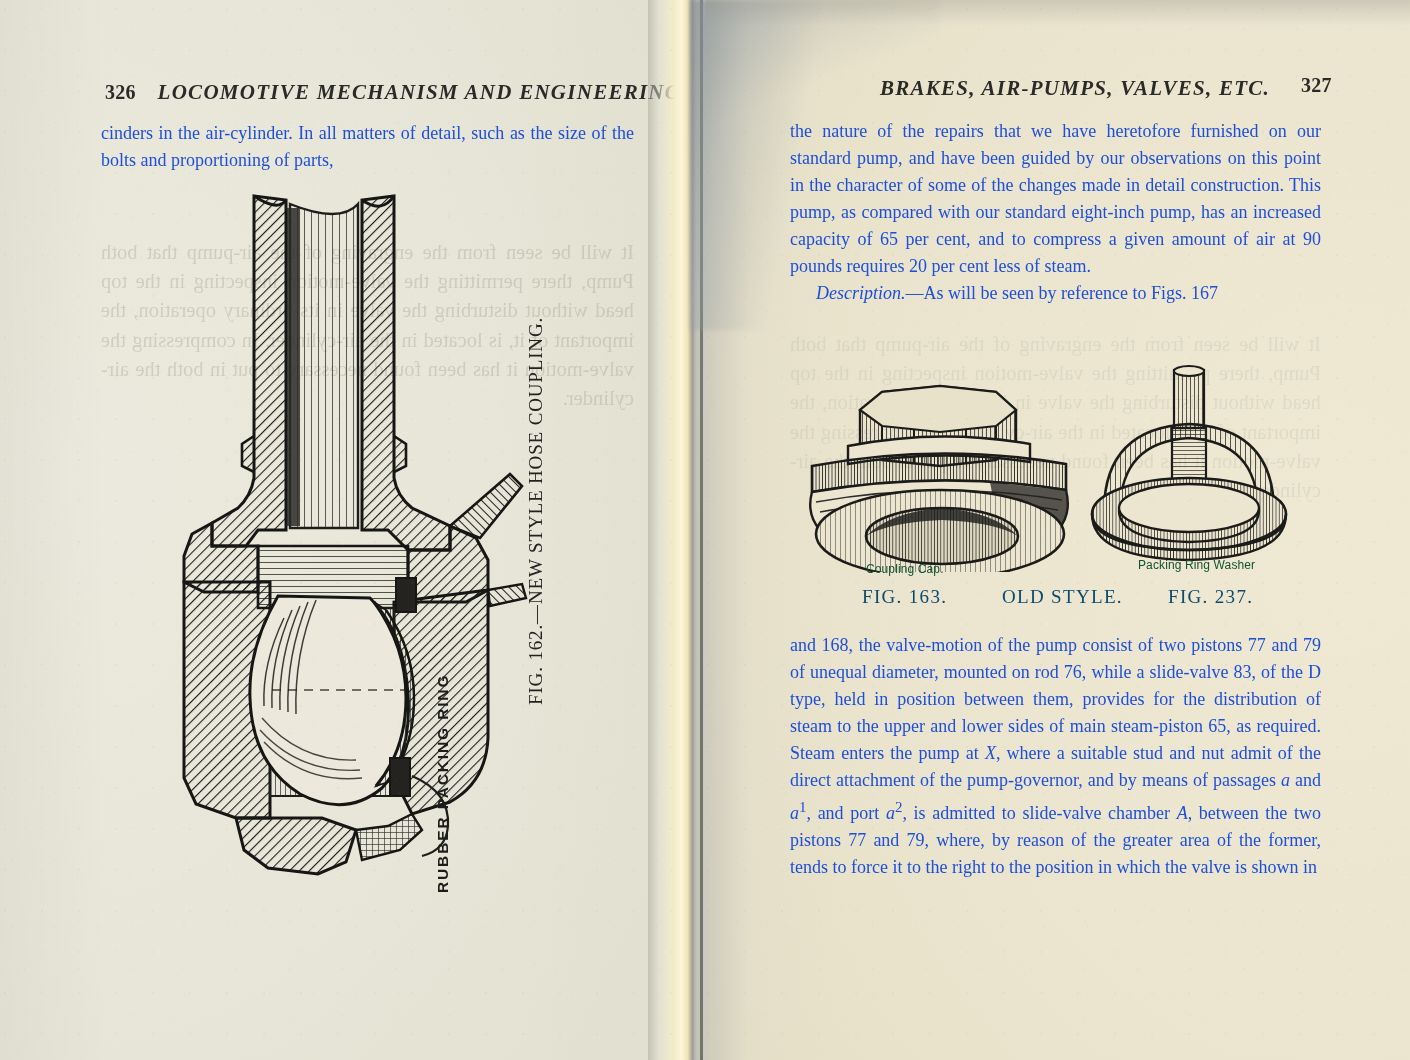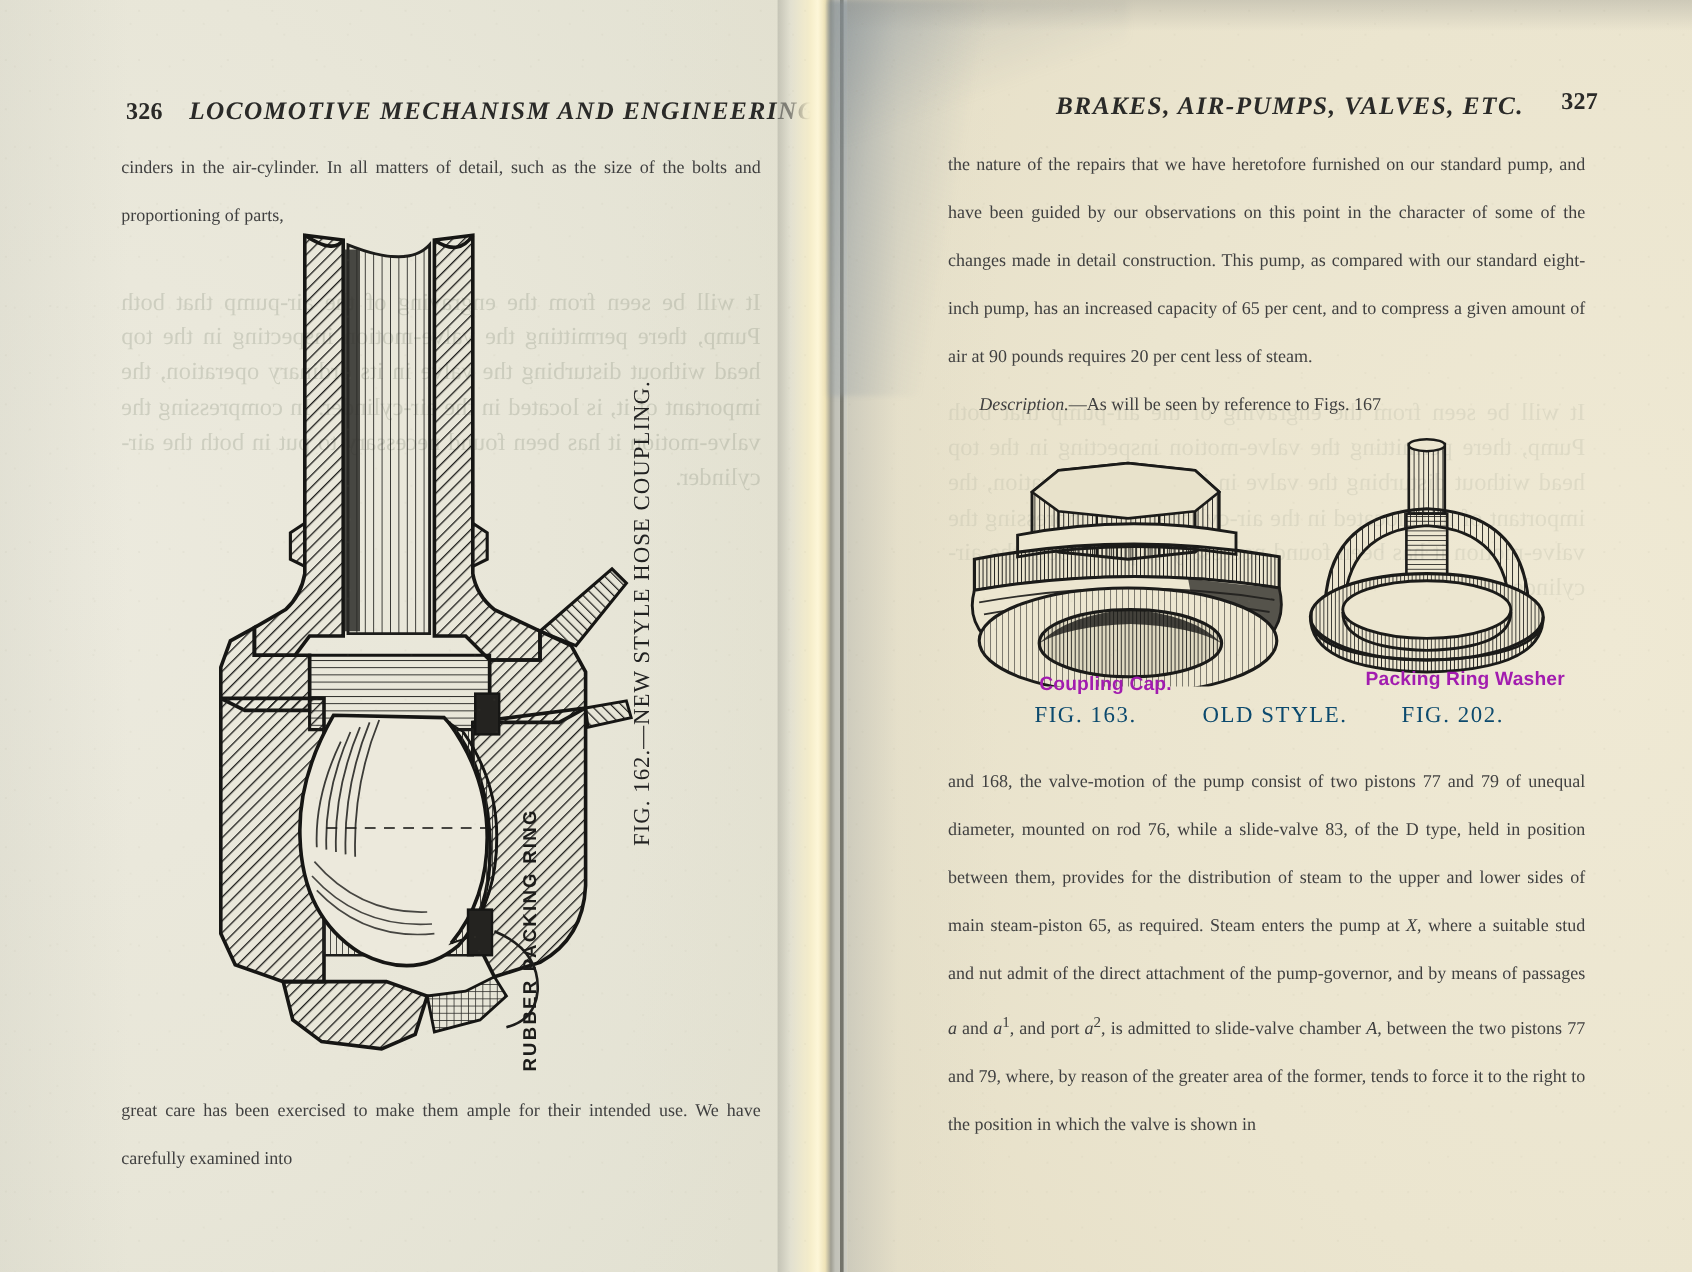--- a/index.html
+++ b/index.html
@@ -54,21 +54,21 @@
       radial-gradient(circle at 13% 22%, rgba(150,145,120,.20) 0 1px, transparent 1px),
       radial-gradient(circle at 47% 61%, rgba(150,145,120,.18) 0 1px, transparent 1px),
       radial-gradient(circle at 78% 34%, rgba(150,145,120,.16) 0 1px, transparent 1px),
       radial-gradient(circle at 29% 83%, rgba(150,145,120,.16) 0 1px, transparent 1px);
     background-size:37px 41px,53px 47px,61px 59px,43px 67px;}
 
   
   .runhead{position:absolute;font-family:"Liberation Serif",serif;font-style:italic;
     font-weight:700;letter-spacing:.06em;color:#2a2a28;white-space:nowrap;}
   .folio{font-style:normal;font-weight:700;letter-spacing:.01em;}
-  .body{position:absolute;color:#404040;font-size:15px;line-height:40px;
+  .body{position:absolute;color:#1d4ed8;font-size:18px;line-height:27px;
     text-align:justify;text-justify:inter-word;}
   .body p{margin:0;}
   .indent{text-indent:26px;}
   em{font-style:italic;}
 
   
   #lhead{left:105px;top:80px;font-size:21px;}
   #lhead .folio{margin-right:22px;font-size:20px;}
   #ltop{left:101px;top:120px;width:533px;}
   #lbot{left:101px;top:906px;width:533px;}
@@ -87,21 +87,21 @@
   #cap162{left:525px;top:705px;}
   .label-v{position:absolute;white-space:nowrap;
     font-family:"Liberation Sans",sans-serif;font-weight:700;font-size:15.5px;
     letter-spacing:.12em;color:#1c1c1a;
     transform:rotate(-90deg);transform-origin:left top;}
   #lblrubber{left:434px;top:893px;}
 
   
   .fig-row{position:absolute;left:790px;top:362px;width:531px;height:210px;}
   .cap-bold{position:absolute;font-family:"Liberation Sans",sans-serif;
-    font-weight:700;font-size:16px;color:#a21caf;letter-spacing:.01em;white-space:nowrap;}
+    font-weight:400;font-size:12px;color:#14532d;letter-spacing:.01em;white-space:nowrap;}
   #capCouplingCap{left:866px;top:562px;}
   #capPackingWasher{left:1138px;top:558px;}
   .cap-fig{position:absolute;font-family:"Liberation Serif",serif;
     font-variant:small-caps;font-size:19px;letter-spacing:.07em;color:#0c4a6e;white-space:nowrap;}
   #capFig163{left:862px;top:586px;}
   #capOldStyle{left:1002px;top:586px;}
   #capFig164{left:1168px;top:586px;}
 
   
   .ghost{position:absolute;color:#8e9483;opacity:.30;font-size:20.5px;line-height:29.2px;
@@ -216,23 +216,20 @@
 
       <path d="M300,348 L360,296 L372,308 L330,360 Z" fill="url(#hatchB)" stroke="#161614" stroke-width="2.6"></path>
       <path d="M338,412 L372,406 L376,420 L340,428 Z" fill="url(#hatchB)" stroke="#161614" stroke-width="2.4"></path>
     </svg>
   </div>
 
   <div class="figcap-v" id="cap162">FIG. 162.—NEW STYLE HOSE COUPLING.</div>
 
   <div class="label-v" id="lblrubber">RUBBER PACKING RING</div>
 
-  <div class="body" id="lbot">
-    <p>great care has been exercised to make them ample for their intended use.   We have carefully examined into</p>
-  </div>
 
   <div class="page page-right"></div>
 
   <div class="ghost" id="ghostR">It will be seen from the engraving of the air-pump that both Pump, there permitting the valve-motion inspecting in the top head without disturbing the valve in its ordinary operation, the important of it, is located in the air-cylinder. In compressing the valve-motion it has been found necessary to put in both the air-cylinder.</div>
 
   <div class="runhead" id="rhead">
     <span>BRAKES, AIR-PUMPS, VALVES, ETC.</span>
     <span class="folio">327</span>
   </div>
 
@@ -313,21 +310,21 @@
 
         <path d="M29,148 Q29,178 99,180 Q169,178 169,148" fill="none" stroke="#1b1b19" stroke-width="2.4"></path>
       </g>
     </svg>
   </div>
 
   <div class="cap-bold" id="capCouplingCap">Coupling Cap.</div>
   <div class="cap-bold" id="capPackingWasher">Packing Ring Washer</div>
   <div class="cap-fig" id="capFig163">FIG. 163.</div>
   <div class="cap-fig" id="capOldStyle">OLD STYLE.</div>
-  <div class="cap-fig" id="capFig164">FIG. 202.</div>
+  <div class="cap-fig" id="capFig164">FIG. 237.</div>
 
   <div class="body" id="rbot">
     <p><span>and 168, the valve-motion of the pump consist of two pistons 77 and 79 of unequal diameter, mounted on rod 76, while a slide-valve 83, of the D type, held in position between them, provides for the distribution of steam to the upper and lower sides of main steam-piston 65, as required.   Steam enters the pump at </span><em>X</em><span>, where a suitable stud and nut admit of the direct attachment of the pump-governor, and by means of passages </span><em>a</em><span> and </span><em>a</em><sup>1</sup><span>, and port </span><em>a</em><sup>2</sup><span>, is admitted to slide-valve chamber </span><em>A</em><span>, between the two pistons 77 and 79, where, by reason of the greater area of the former, tends to force it to the right to the position in which the valve is shown in</span></p>
   </div>
 
   <div class="gutter"></div>
   <div class="gutter-edge"></div>
   <div class="crease"></div>
   <div class="crease2"></div>
   <div class="topshadow"></div>

